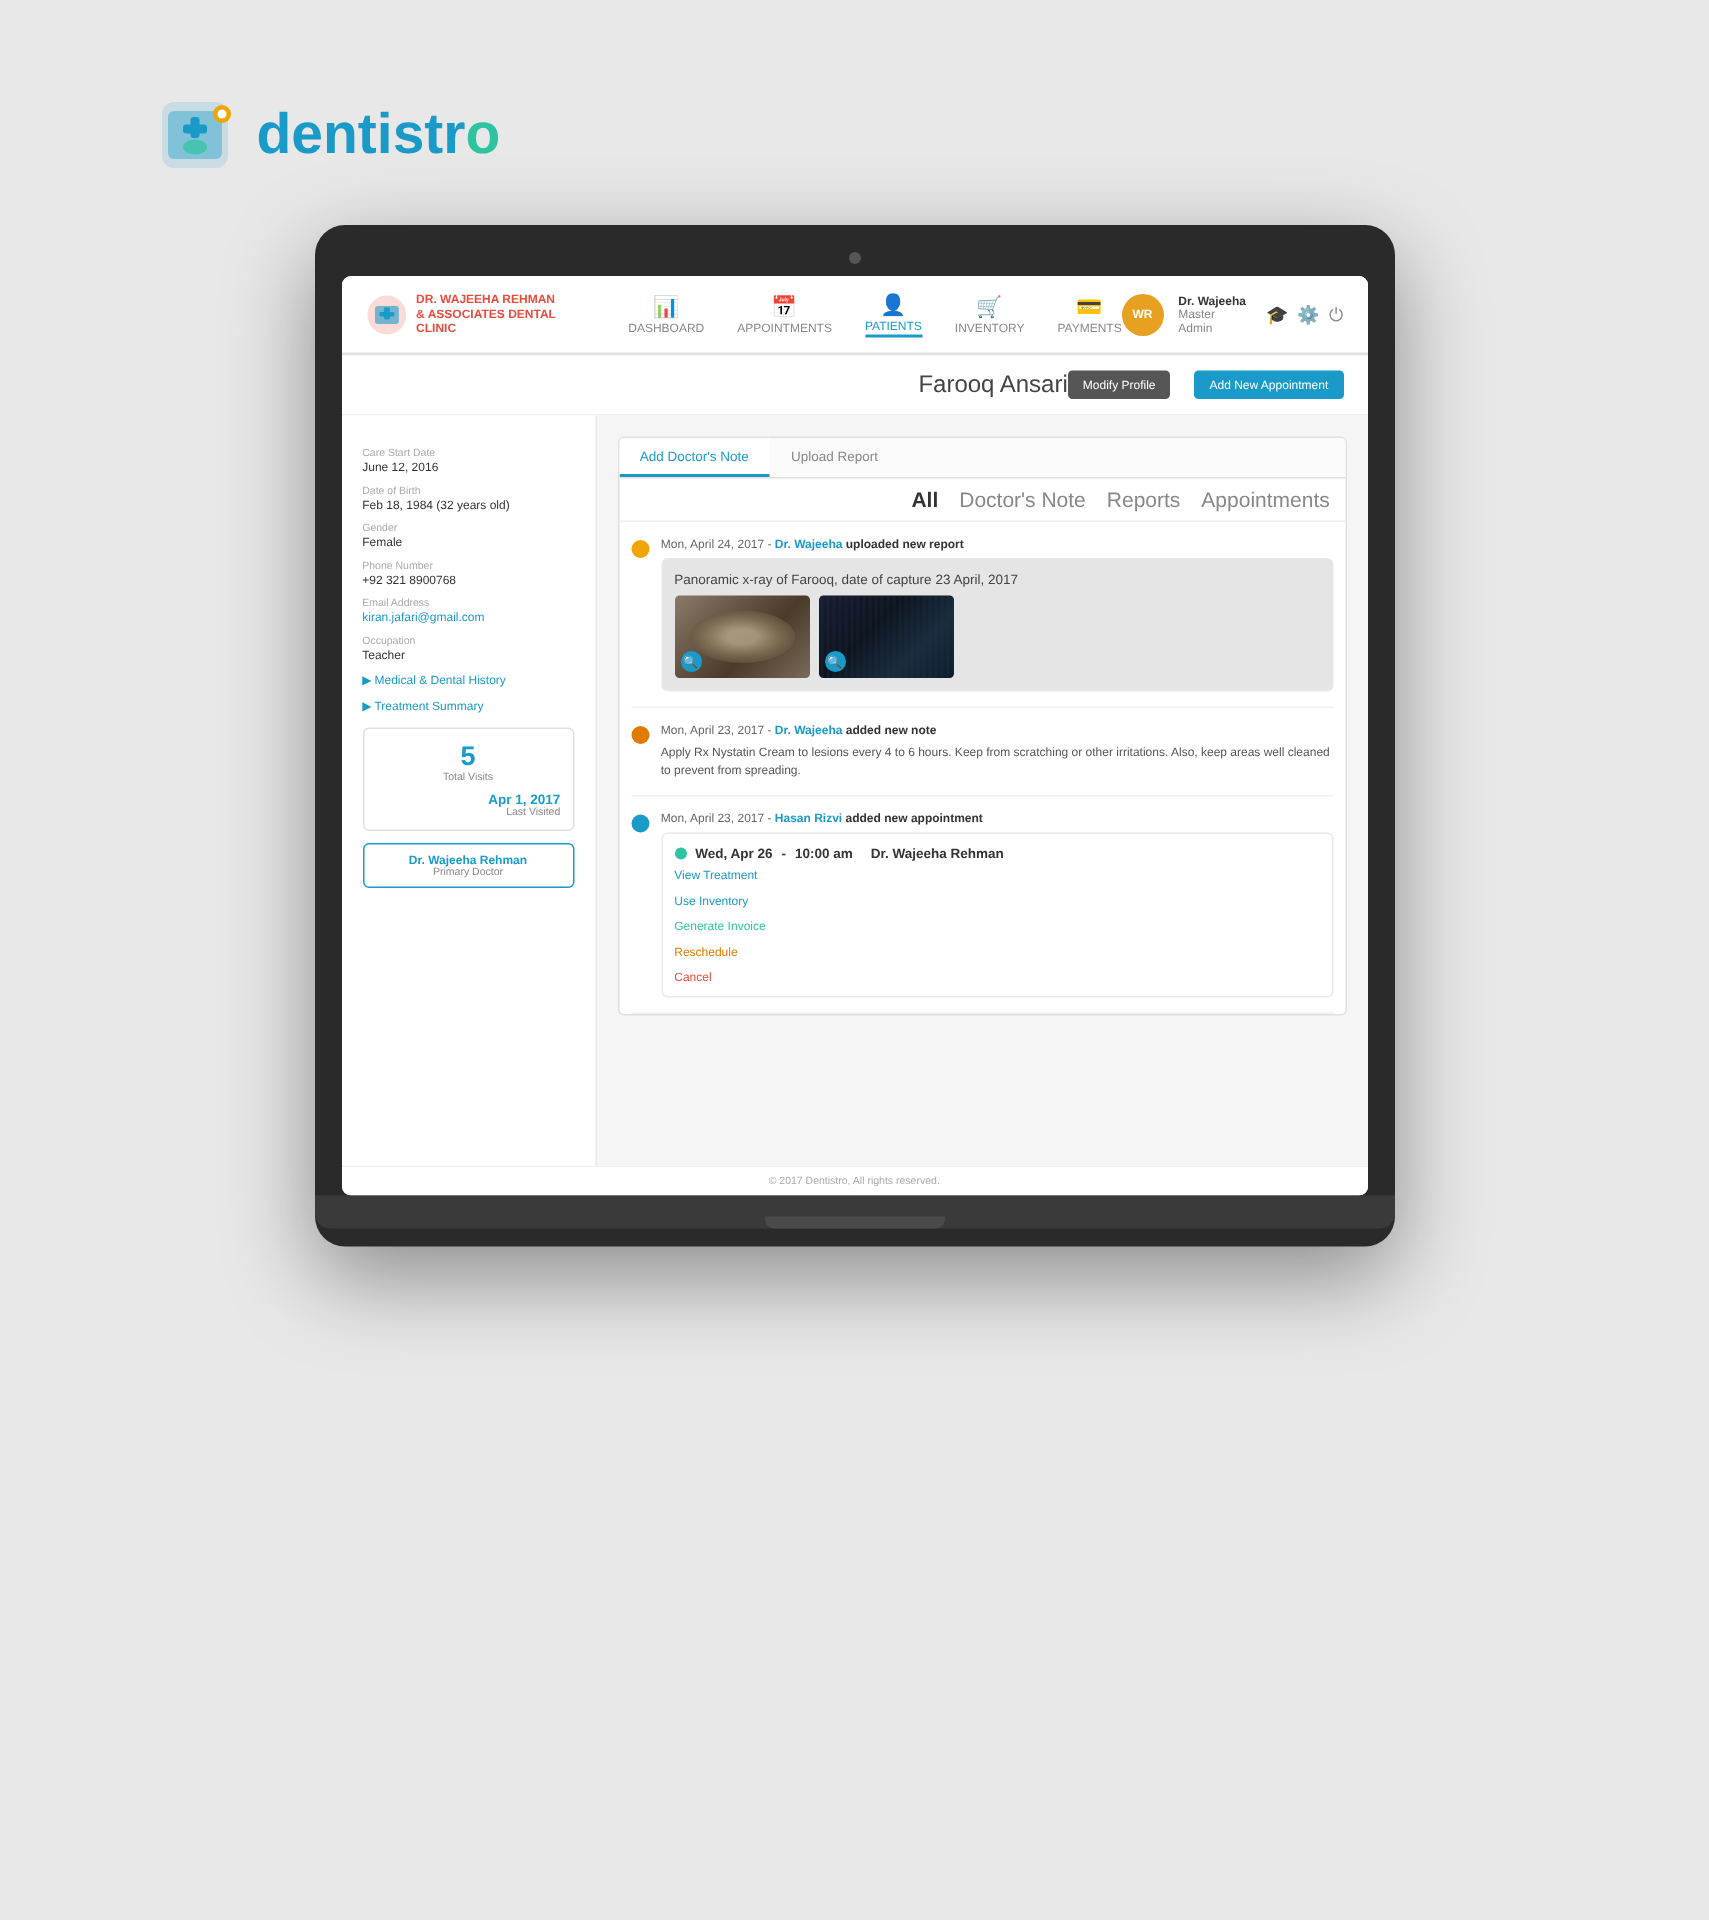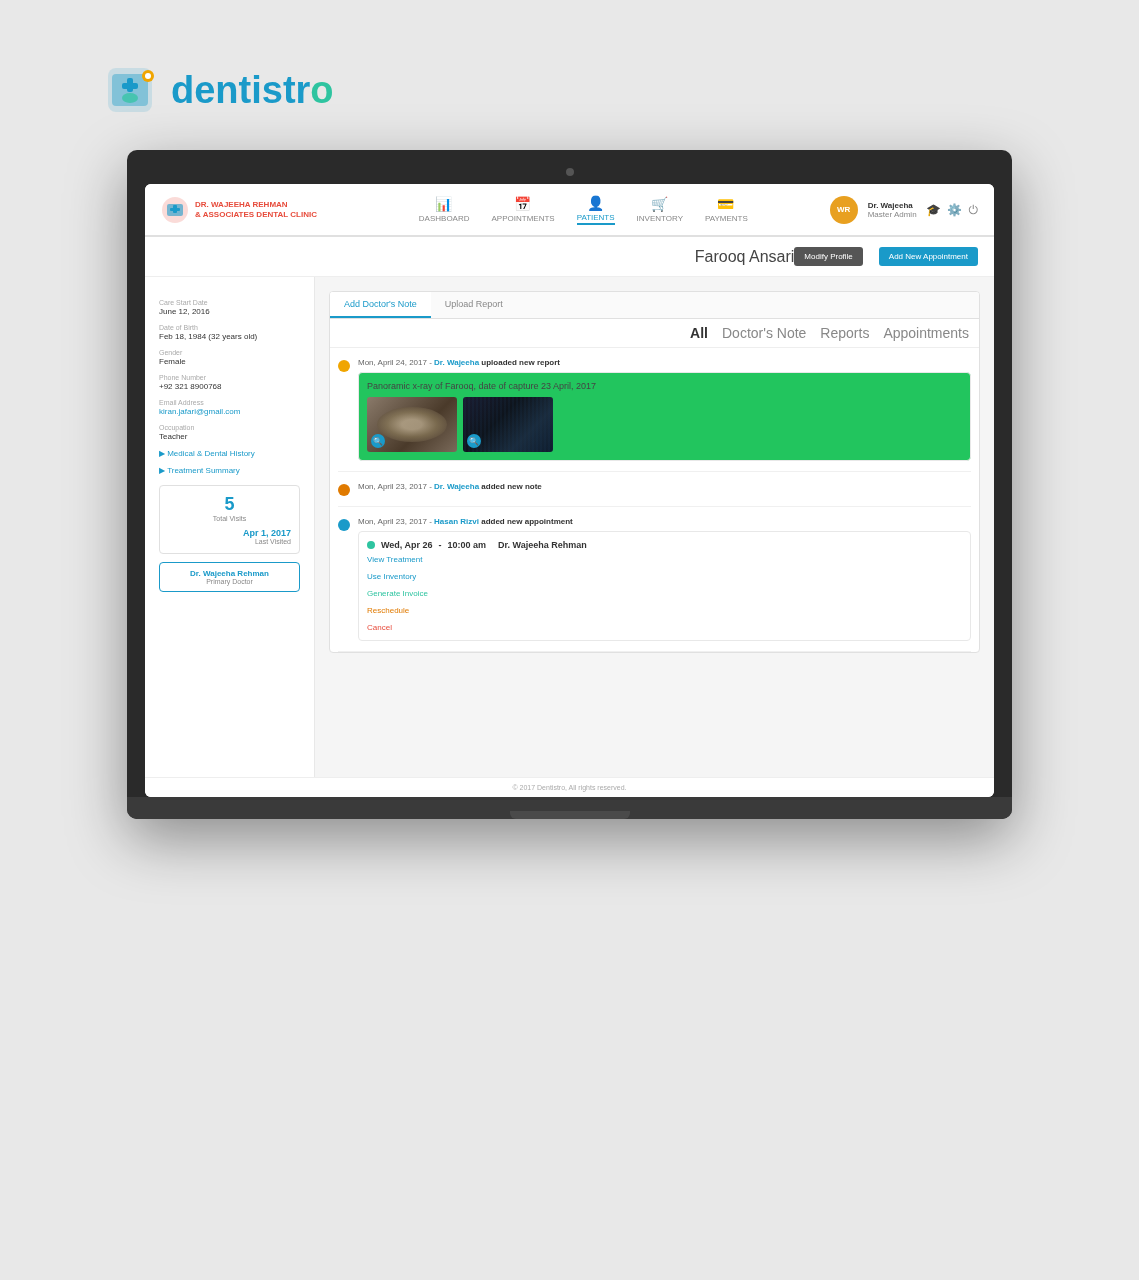--- a/index.html
+++ b/index.html
@@ -25,23 +25,23 @@
       display: inline-block;
       width: 60px;
       height: 60px;
       margin-right: 5px;
       vertical-align: middle;
     }
 
     
     .laptop-outer {
       background: #2a2a2a;
-      border-radius: 10px;
-      padding: 18px 18px 0 18px;
-      width: 885px;
+      border-radius: 20px;
+      padding: 18px 18px 12px 18px;
+      width: 720px;
       box-shadow: 0 20px 60px rgba(0,0,0,0.4);
       position: relative;
     }
     .laptop-screen {
       background: #fff;
       border-radius: 6px;
       overflow: hidden;
       width: 100%;
     }
     .laptop-camera {
@@ -311,21 +311,21 @@
       margin-top: 2px;
     }
     .dot-yellow { background: #f0a500; }
     .dot-orange { background: #e07a00; }
     .dot-teal { background: #1a9ac9; }
     .activity-content { flex: 1; }
     .activity-header { font-size: 8px; color: #666; margin-bottom: 5px; }
     .activity-header .highlight { color: #1a9ac9; font-weight: bold; }
     .activity-header .action { color: #333; font-weight: bold; }
     .activity-card {
-      background: #22c55e;
+      background: #e5e5e5;
       border: 1px solid #e8e8e8;
       border-radius: 4px;
       padding: 8px;
       font-size: 8px;
     }
     .activity-card-title { font-size: 9px; color: #444; margin-bottom: 6px; }
     .xray-images { display: flex; gap: 6px; }
     .xray-img {
       width: 90px;
       height: 55px;
@@ -568,20 +568,21 @@
             </div>
 
             <div class="activity-item">
               <div class="activity-dot dot-orange"></div>
               <div class="activity-content">
                 <div class="activity-header">
                   <span>Mon, April 23, 2017</span> - 
                   <span class="highlight">Dr. Wajeeha</span>
                   <span> </span><span class="action">added new note</span>
                 </div>
+                <div class="note-text">Apply Rx Nystatin Cream to lesions every 4 to 6 hours. Keep from scratching or other irritations. Also, keep areas well cleaned to prevent from spreading.</div>
               </div>
             </div>
 
             <div class="activity-item">
               <div class="activity-dot dot-teal"></div>
               <div class="activity-content">
                 <div class="activity-header">
                   <span>Mon, April 23, 2017</span> - 
                   <span class="highlight">Hasan Rizvi</span>
                   <span> </span><span class="action">added new appointment</span>

